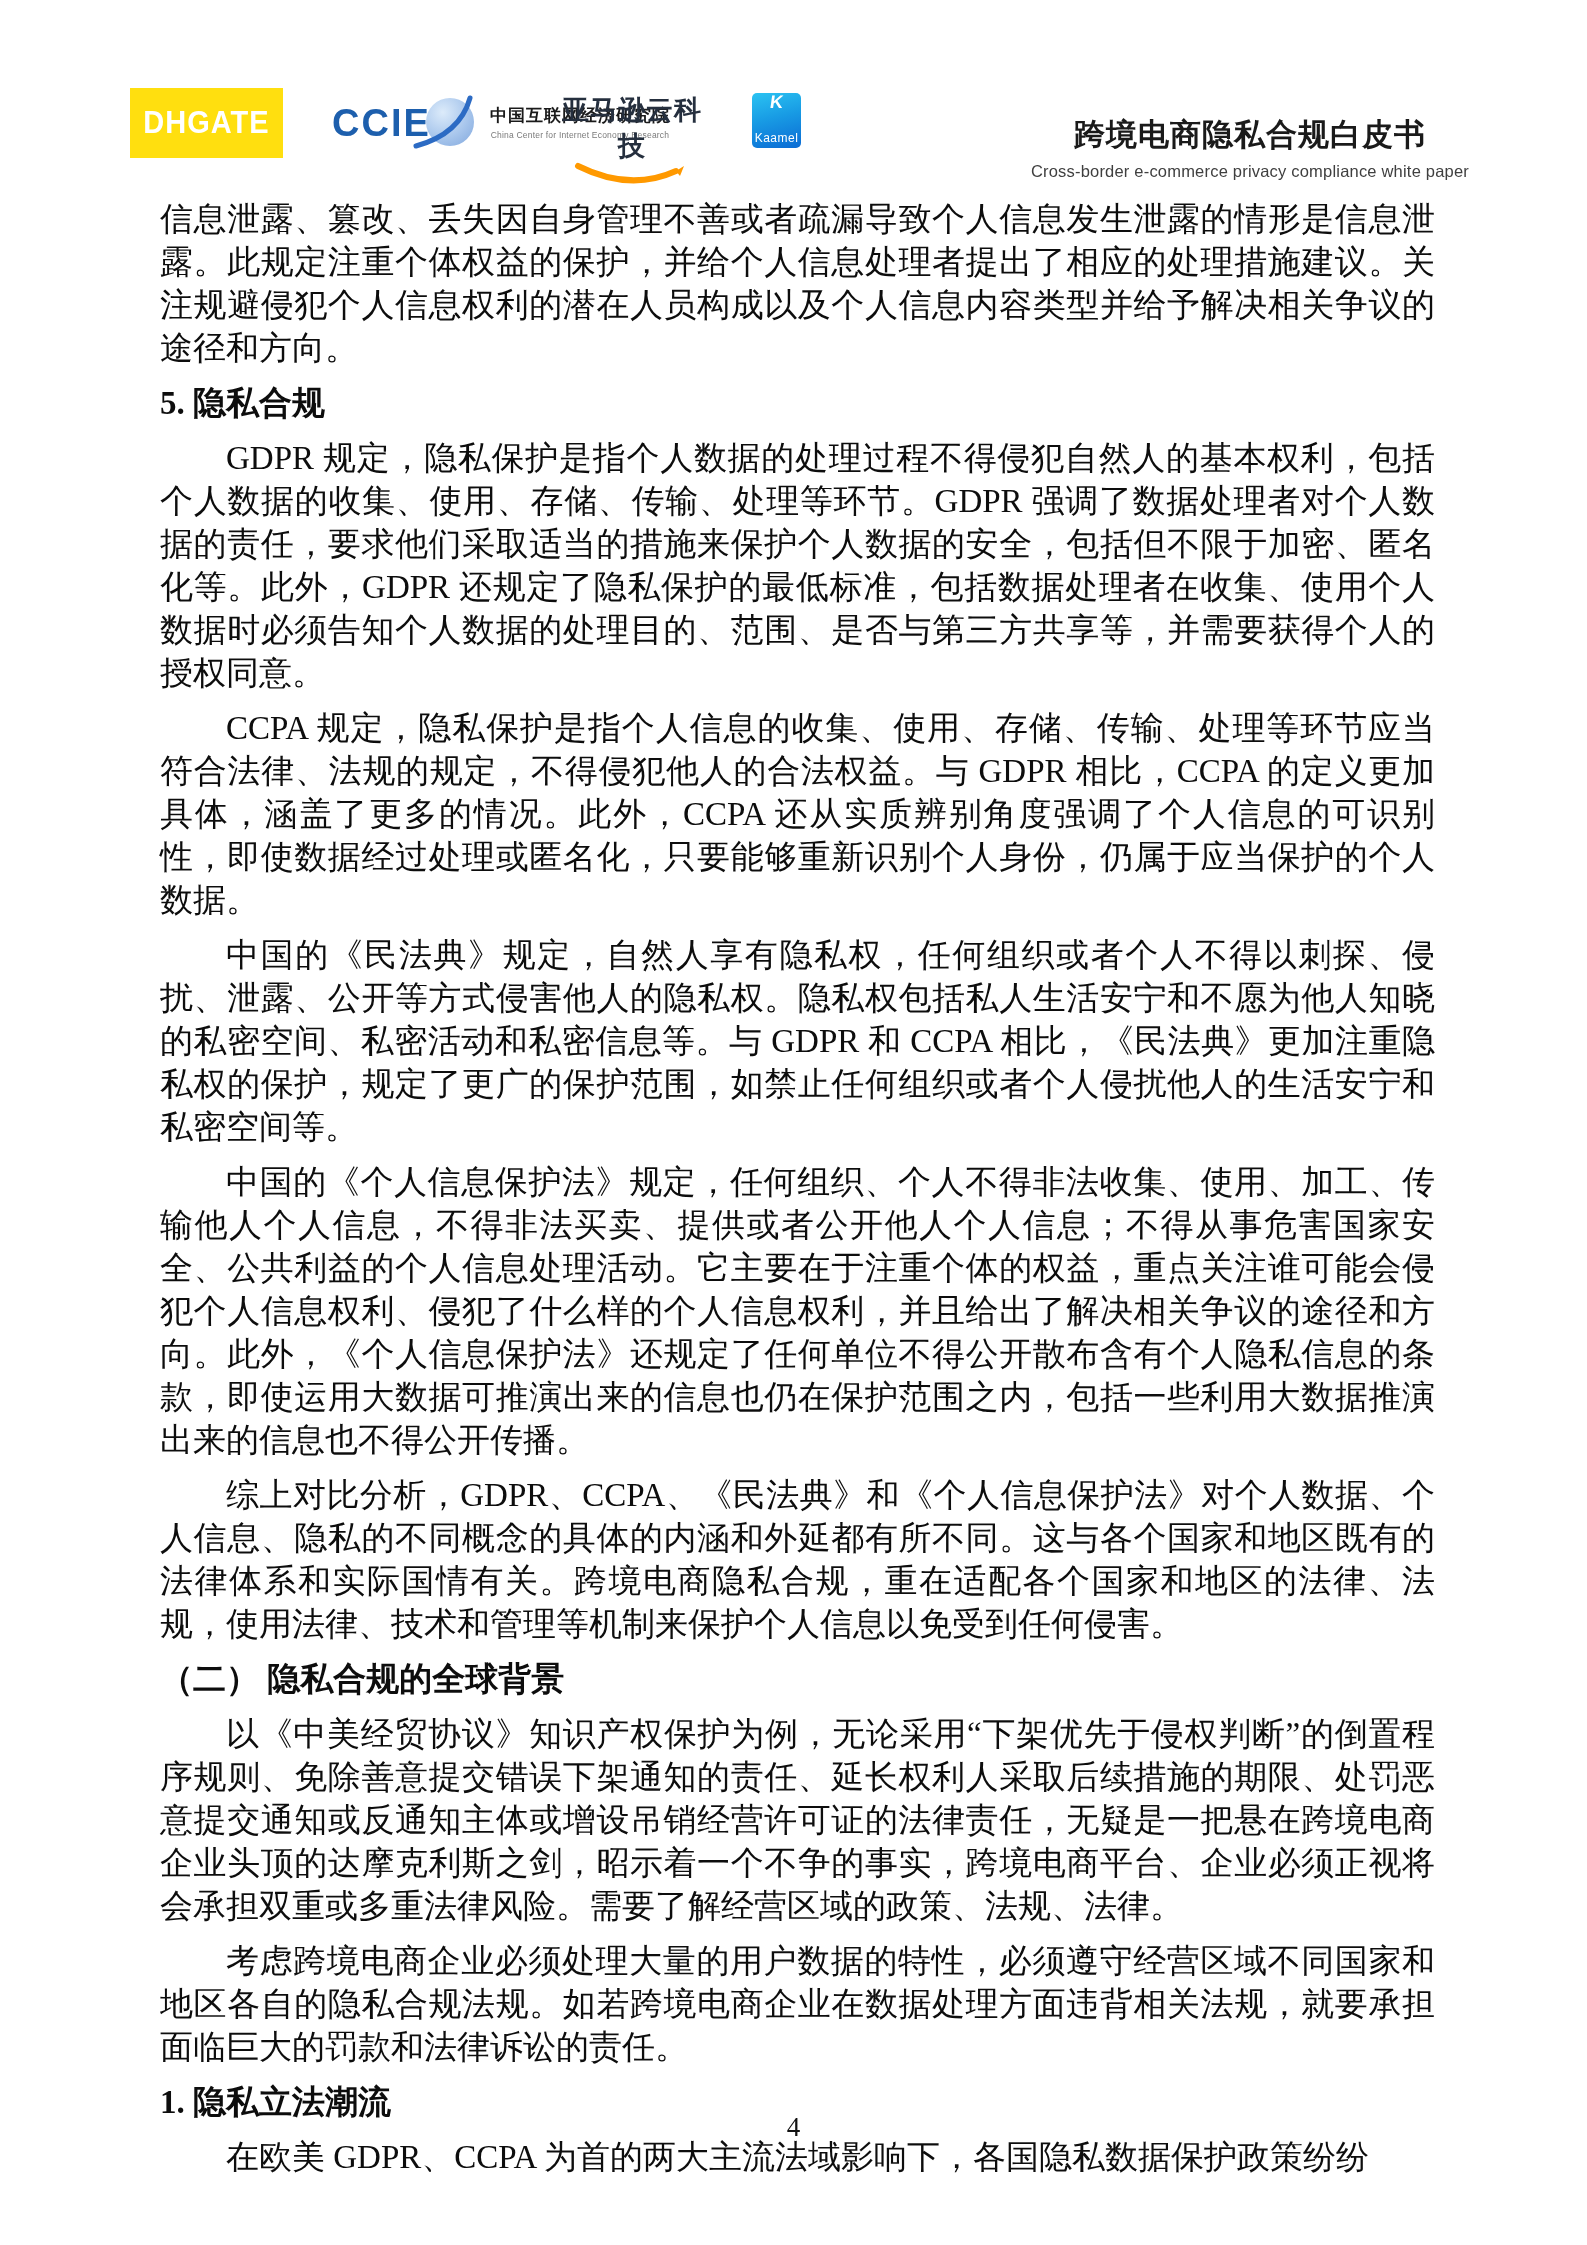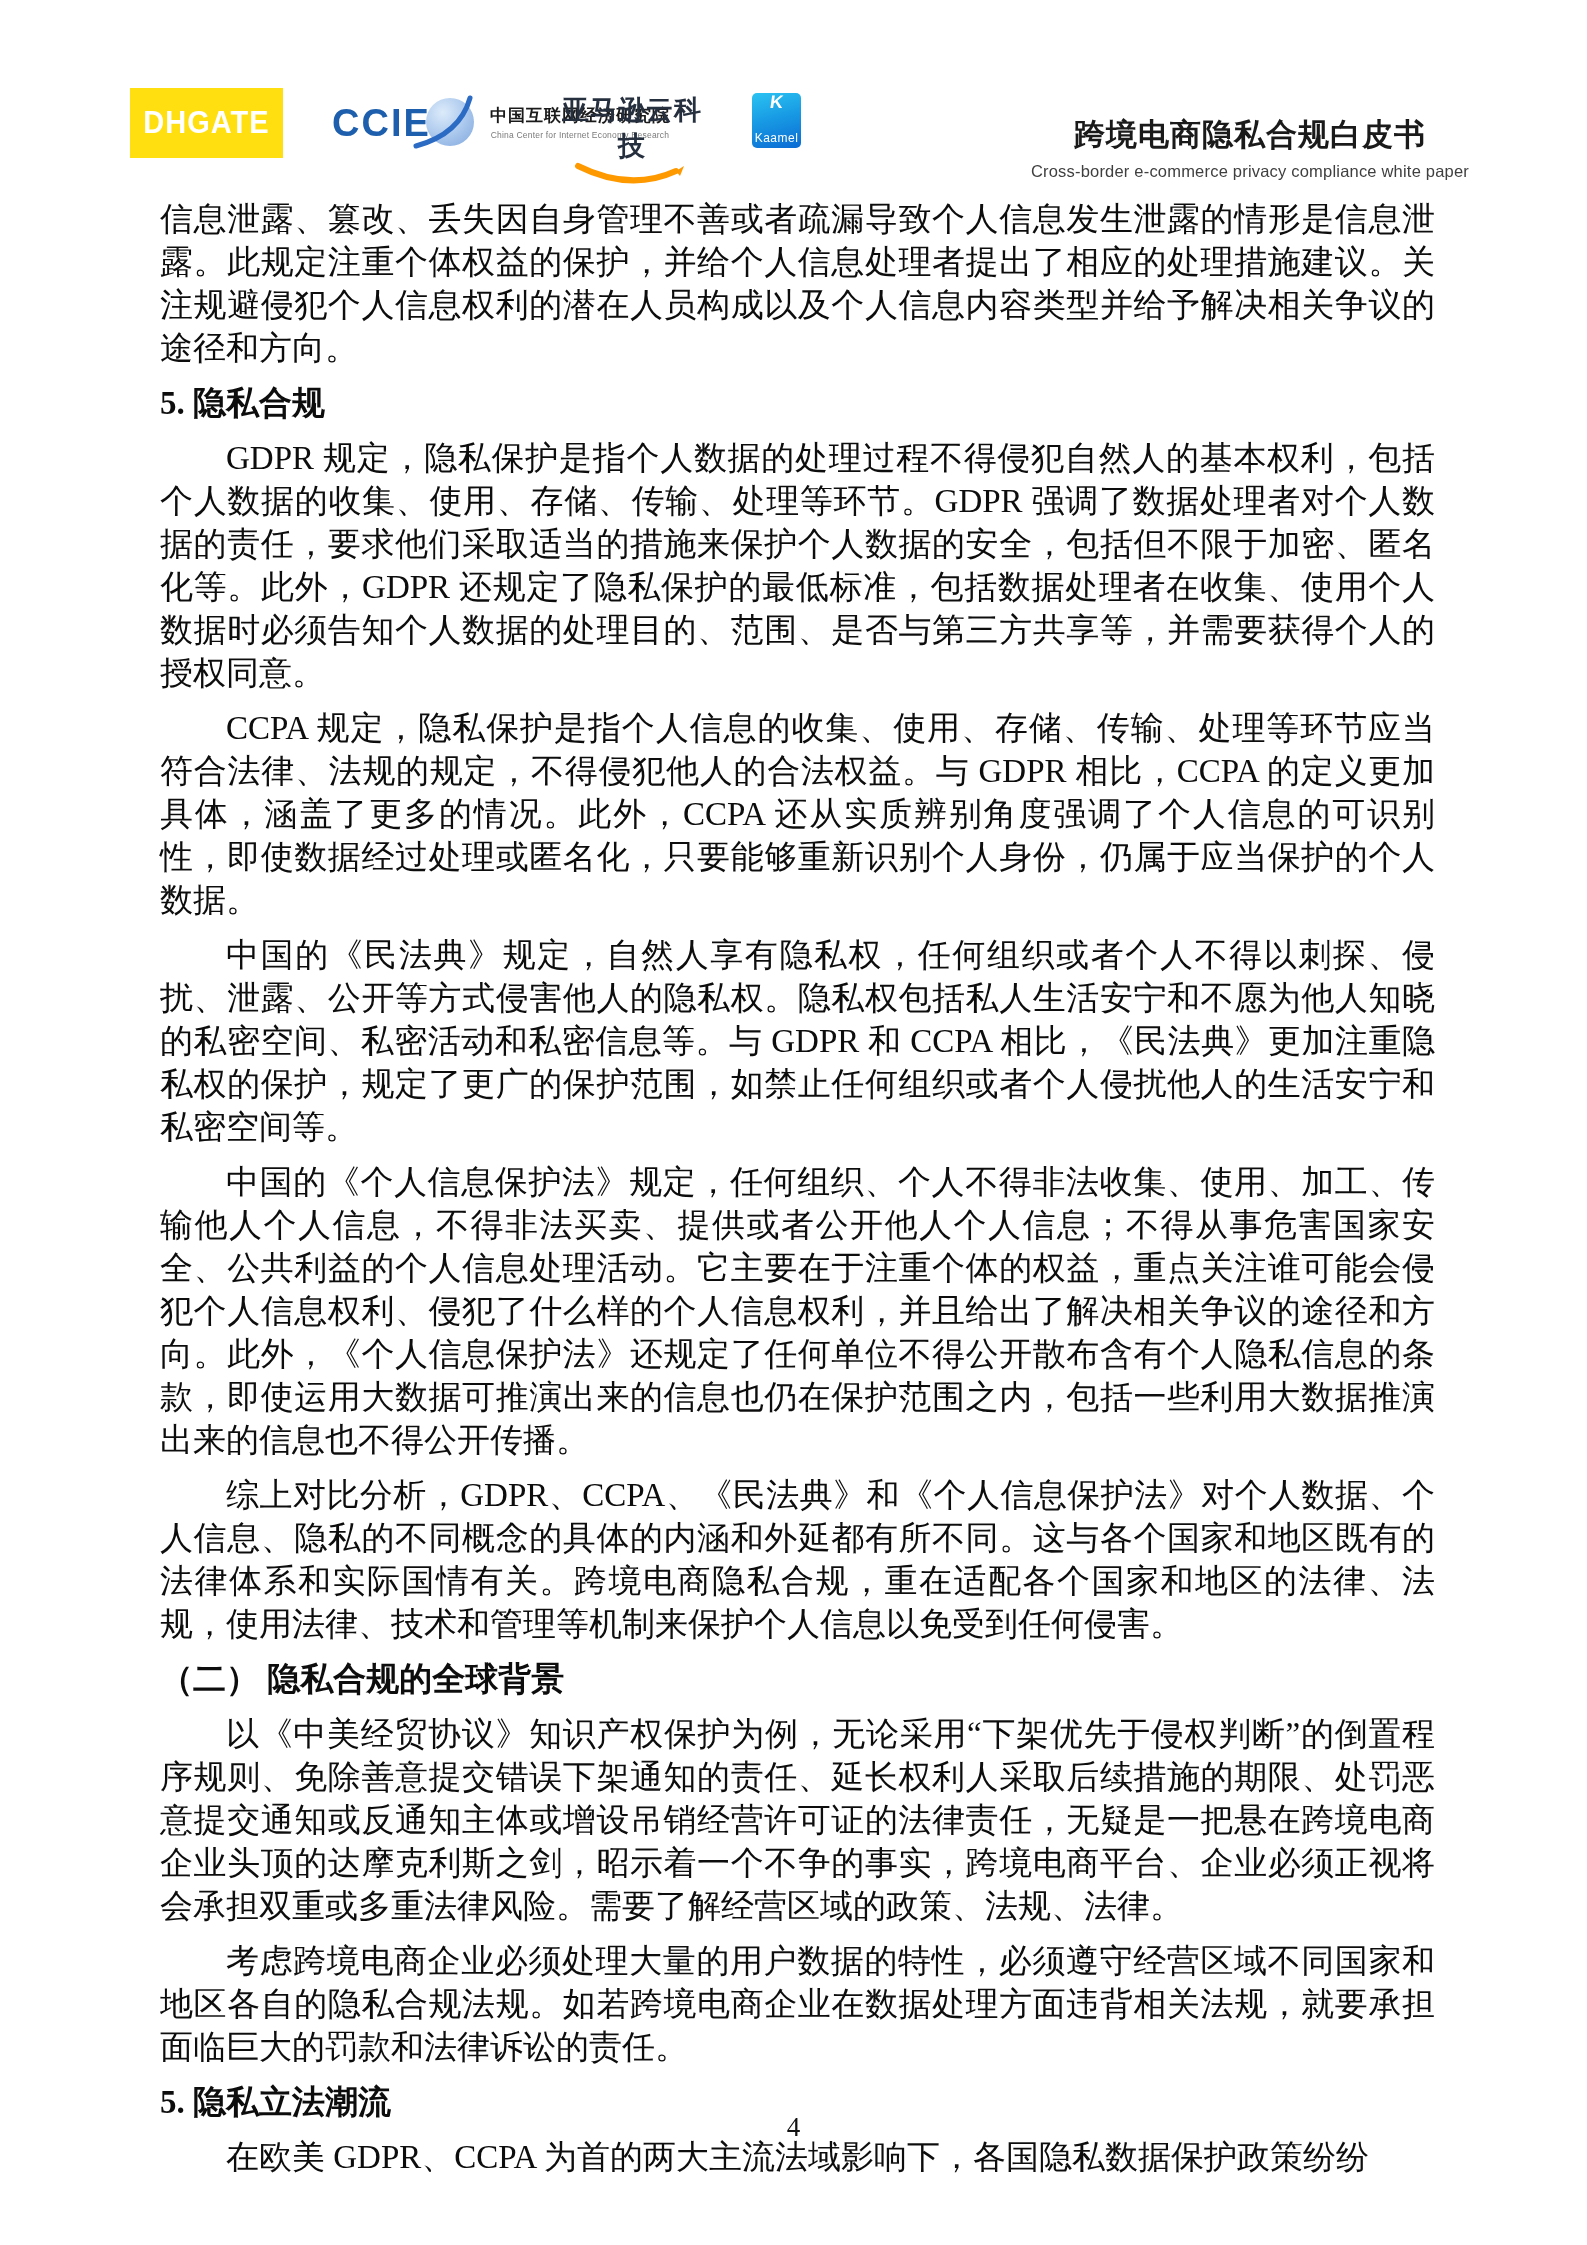--- a/index.html
+++ b/index.html
@@ -152,19 +152,19 @@
     <p class="para-body no-indent">信息泄露、篡改、丢失因自身管理不善或者疏漏导致个人信息发生泄露的情形是信息泄露。此规定注重个体权益的保护，并给个人信息处理者提出了相应的处理措施建议。关注规避侵犯个人信息权利的潜在人员构成以及个人信息内容类型并给予解决相关争议的途径和方向。</p>
     <p class="para-heading-sub">5. 隐私合规</p>
     <p class="para-body">GDPR 规定，隐私保护是指个人数据的处理过程不得侵犯自然人的基本权利，包括个人数据的收集、使用、存储、传输、处理等环节。GDPR 强调了数据处理者对个人数据的责任，要求他们采取适当的措施来保护个人数据的安全，包括但不限于加密、匿名化等。此外，GDPR 还规定了隐私保护的最低标准，包括数据处理者在收集、使用个人数据时必须告知个人数据的处理目的、范围、是否与第三方共享等，并需要获得个人的授权同意。</p>
     <p class="para-body">CCPA 规定，隐私保护是指个人信息的收集、使用、存储、传输、处理等环节应当符合法律、法规的规定，不得侵犯他人的合法权益。与 GDPR 相比，CCPA 的定义更加具体，涵盖了更多的情况。此外，CCPA 还从实质辨别角度强调了个人信息的可识别性，即使数据经过处理或匿名化，只要能够重新识别个人身份，仍属于应当保护的个人数据。</p>
     <p class="para-body">中国的《民法典》规定，自然人享有隐私权，任何组织或者个人不得以刺探、侵扰、泄露、公开等方式侵害他人的隐私权。隐私权包括私人生活安宁和不愿为他人知晓的私密空间、私密活动和私密信息等。与 GDPR 和 CCPA 相比，《民法典》更加注重隐私权的保护，规定了更广的保护范围，如禁止任何组织或者个人侵扰他人的生活安宁和私密空间等。</p>
     <p class="para-body">中国的《个人信息保护法》规定，任何组织、个人不得非法收集、使用、加工、传输他人个人信息，不得非法买卖、提供或者公开他人个人信息；不得从事危害国家安全、公共利益的个人信息处理活动。它主要在于注重个体的权益，重点关注谁可能会侵犯个人信息权利、侵犯了什么样的个人信息权利，并且给出了解决相关争议的途径和方向。此外，《个人信息保护法》还规定了任何单位不得公开散布含有个人隐私信息的条款，即使运用大数据可推演出来的信息也仍在保护范围之内，包括一些利用大数据推演出来的信息也不得公开传播。</p>
     <p class="para-body">综上对比分析，GDPR、CCPA、《民法典》和《个人信息保护法》对个人数据、个人信息、隐私的不同概念的具体的内涵和外延都有所不同。这与各个国家和地区既有的法律体系和实际国情有关。跨境电商隐私合规，重在适配各个国家和地区的法律、法规，使用法律、技术和管理等机制来保护个人信息以免受到任何侵害。</p>
     <p class="para-heading-section">（二） 隐私合规的全球背景</p>
     <p class="para-body">以《中美经贸协议》知识产权保护为例，无论采用“下架优先于侵权判断”的倒置程序规则、免除善意提交错误下架通知的责任、延长权利人采取后续措施的期限、处罚恶意提交通知或反通知主体或增设吊销经营许可证的法律责任，无疑是一把悬在跨境电商企业头顶的达摩克利斯之剑，昭示着一个不争的事实，跨境电商平台、企业必须正视将会承担双重或多重法律风险。需要了解经营区域的政策、法规、法律。</p>
     <p class="para-body">考虑跨境电商企业必须处理大量的用户数据的特性，必须遵守经营区域不同国家和地区各自的隐私合规法规。如若跨境电商企业在数据处理方面违背相关法规，就要承担面临巨大的罚款和法律诉讼的责任。</p>
-    <p class="para-heading-sub">5. 隐私立法潮流</p>
+    <p class="para-heading-sub">1. 隐私立法潮流</p>
     <p class="para-body">在欧美 GDPR、CCPA 为首的两大主流法域影响下，各国隐私数据保护政策纷纷</p>
   </div>
 
 <div class="footer">
   <span>4</span>
 </div>
 
 </body></html>

